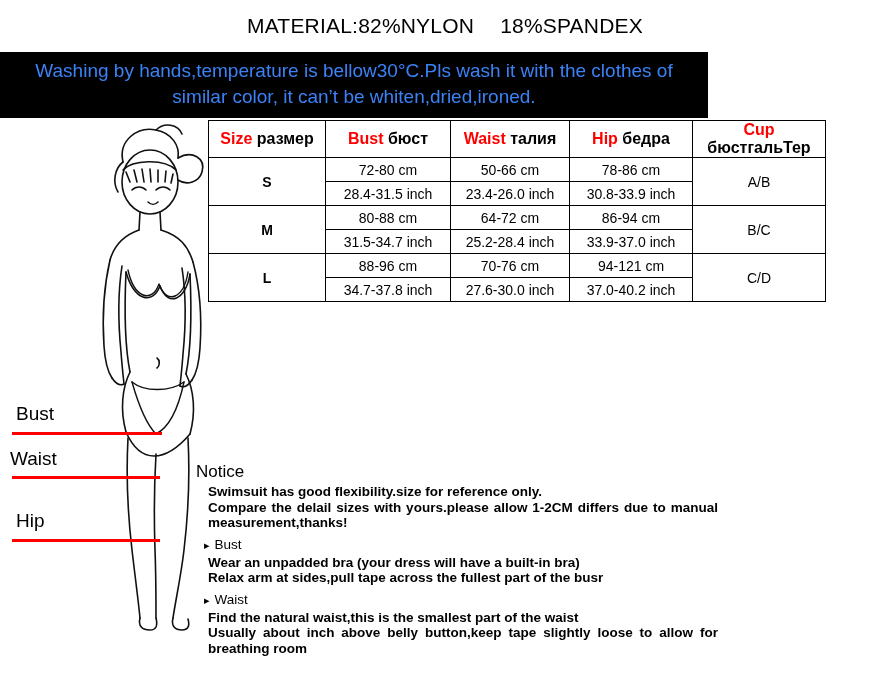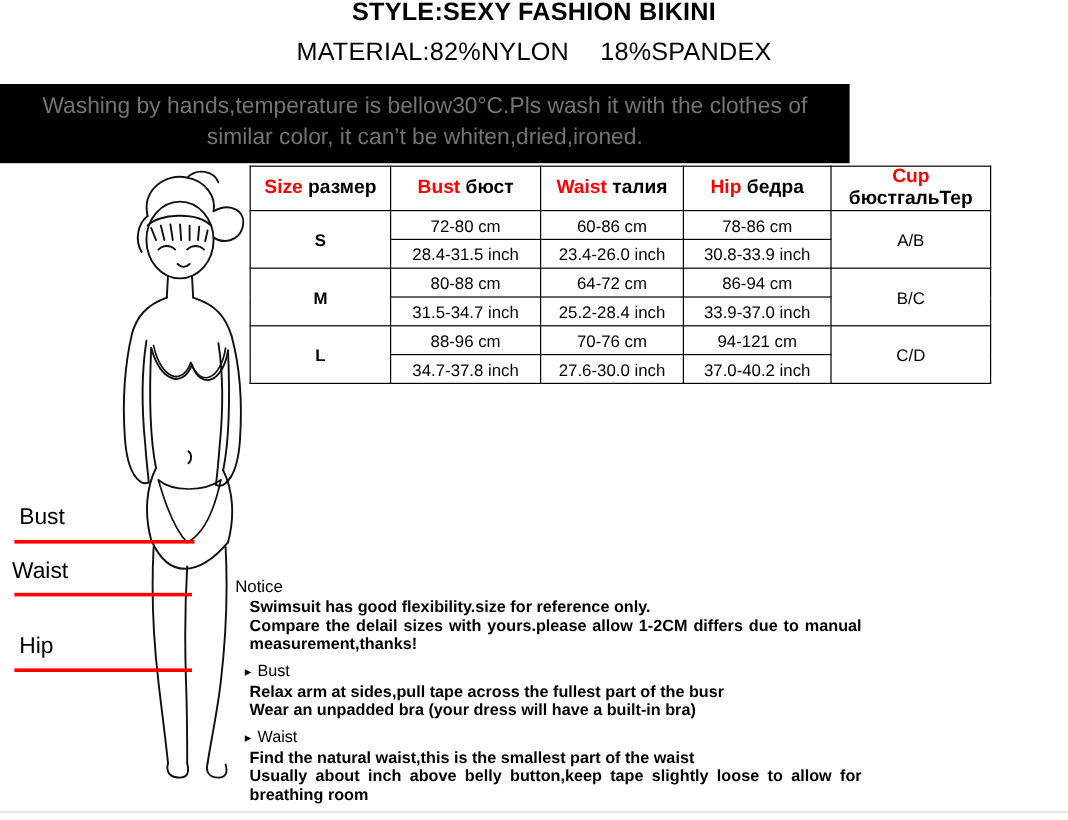--- a/index.html
+++ b/index.html
@@ -39,21 +39,21 @@
     margin-top: 14px;
     letter-spacing: 0.2px;
   }
   .material-line .gap {
     display: inline-block;
     width: 26px;
   }
   .wash-band {
     margin-top: 14px;
     background: #000;
-    color: #737373;
+    color: #3b82f6;
     width: 708px;
     margin-left: 0px;
     padding: 6px 0 8px 0;
     text-align: center;
     font-size: 19px;
     line-height: 26px;
   }
   .wash-band .l1 { display: block; }
   .wash-band .l2 { display: block; }
 
@@ -125,21 +125,21 @@
 
   
   .notes {
     position: absolute;
     left: 196px;
     top: 344px;
     width: 522px;
     font-family: "Liberation Sans", sans-serif;
   }
   .notes .title {
-    font-size: 14px;
+    font-size: 17px;
     margin-bottom: 2px;
   }
   .notes p {
     margin: 0;
     font-size: 13.5px;
     line-height: 15.5px;
     text-align: justify;
     font-weight: bold;
   }
   .notes .indent {
@@ -177,21 +177,20 @@
     height: 1px;
     background: #d9d9d9;
   }
 </style>
 </head>
 <body>
 
 <div class="page">
 
   <div class="header-block">
-    <div class="style-line">STYLE:SEXY FASHION BIKINI</div>
     <div class="material-line">
       <span>MATERIAL:82%NYLON</span><span class="gap"></span><span>18%SPANDEX</span>
     </div>
     <div class="wash-band">
       <span class="l1">Washing by hands,temperature is bellow30°C.Pls wash it with the clothes of</span>
       <span class="l2">similar color, it can’t be whiten,dried,ironed.</span>
     </div>
   </div>
 
   <div class="content">
@@ -287,21 +286,21 @@
             <span class="hdr-red">Cup</span>
             <span>бюстгальТер</span>
           </th>
         </tr>
       </thead>
       <tbody>
 
         <tr>
           <td class="rowlabel" rowspan="2">S</td>
           <td>72-80 cm</td>
-          <td>60-86 cm</td>
+          <td>50-66 cm</td>
           <td>78-86 cm</td>
           <td rowspan="2">A/B</td>
         </tr>
         <tr>
           <td>28.4-31.5 inch</td>
           <td>23.4-26.0 inch</td>
           <td>30.8-33.9 inch</td>
         </tr>
 
         <tr>
@@ -336,22 +335,22 @@
       <div class="title">Notice</div>
       <p class="indent">Swimsuit has good flexibility.size for reference only.</p>
       <p class="indent">Compare the delail sizes with yours.please allow 1-2CM differs due to manual  measurement,thanks!</p>
 
 
       <div class="bullet-row">
         <span class="bullet-arrow">▸</span>
         <span class="bullet-label">Bust</span>
       </div>
       <div class="sect-body">
+        <p>Wear an unpadded bra (your dress will have a built-in bra)</p>
         <p>Relax arm at sides,pull tape across the fullest part of the busr</p>
-        <p>Wear an unpadded bra (your dress will have a built-in bra)</p>
       </div>
 
       <div class="bullet-row">
         <span class="bullet-arrow">▸</span>
         <span class="bullet-label">Waist</span>
       </div>
       <div class="sect-body">
         <p>Find the natural waist,this is the smallest part of the waist</p>
         <p>Usually about inch above belly button,keep tape slightly loose to allow for breathing room</p>
       </div>

